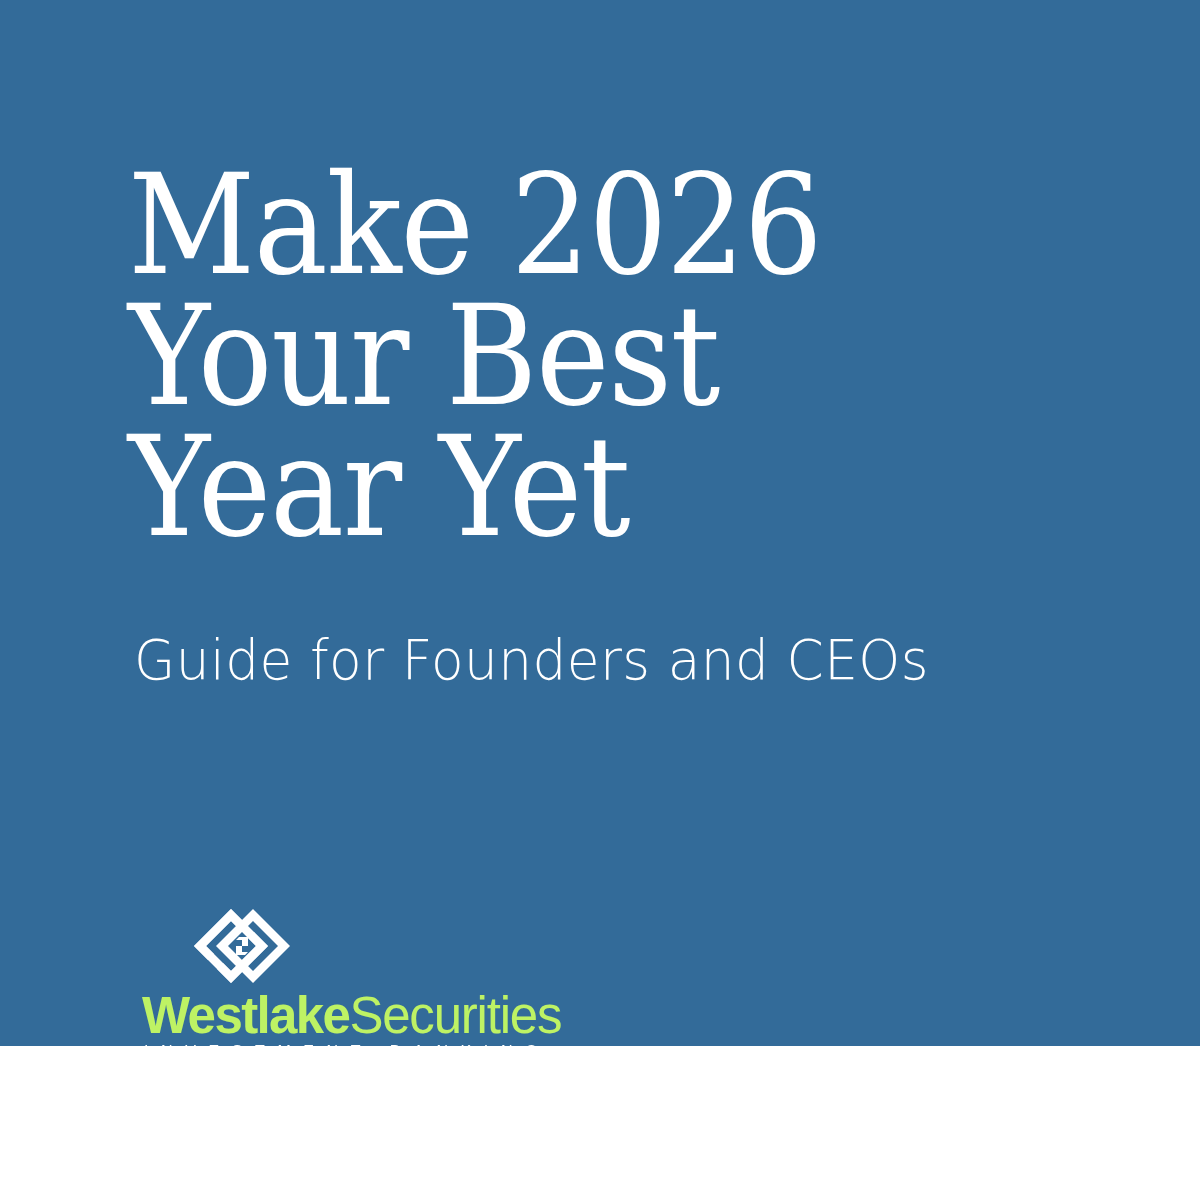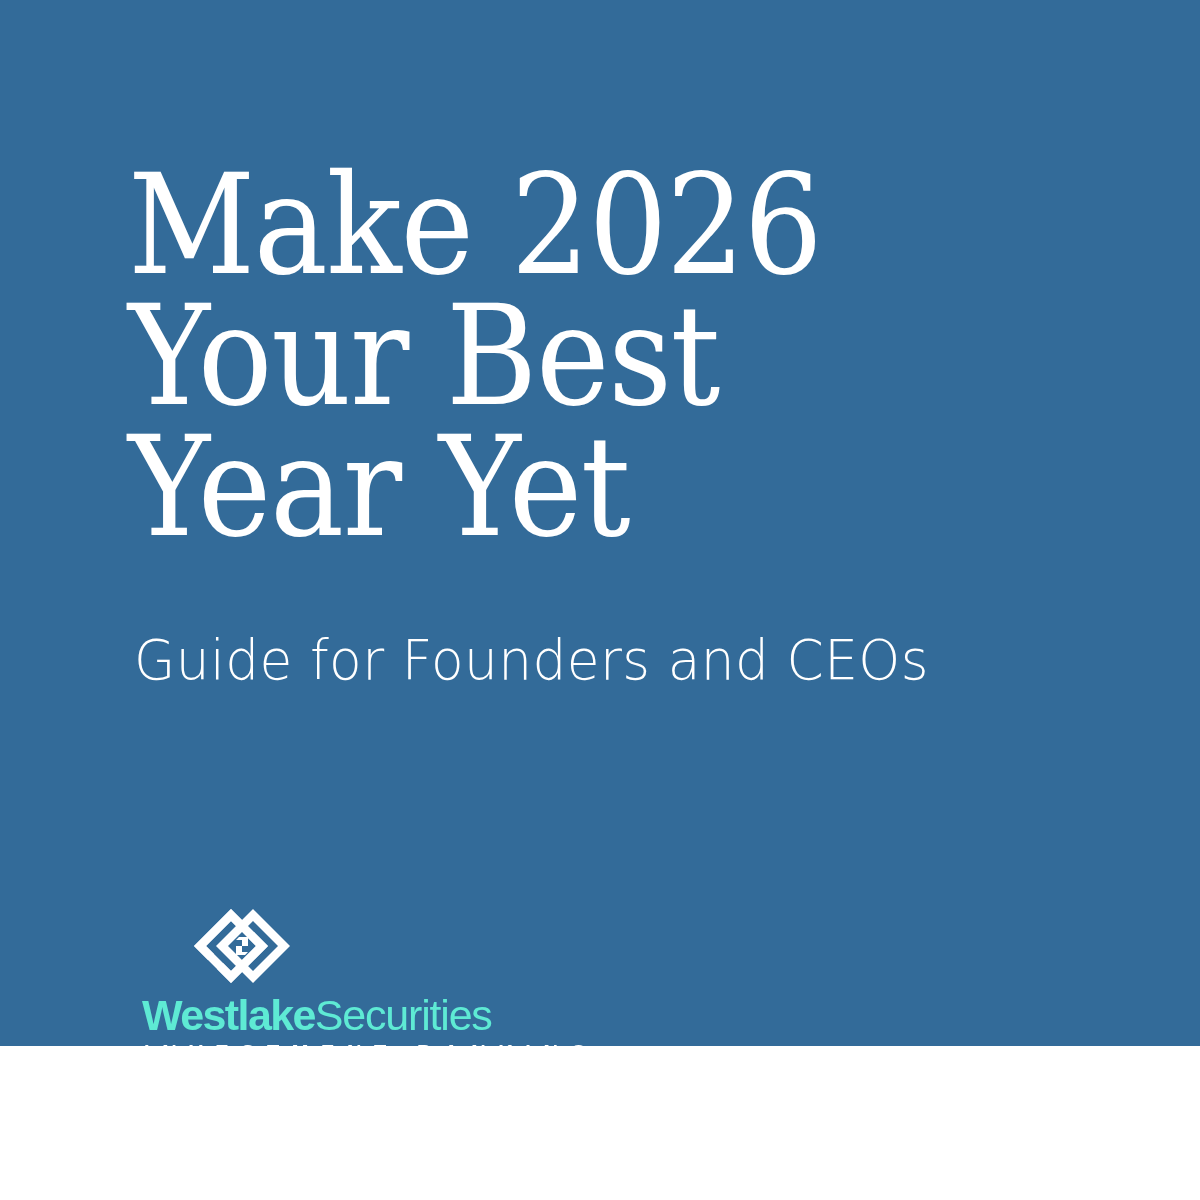--- a/index.html
+++ b/index.html
@@ -76,38 +76,38 @@
     height: 76px;
     display: block;
   }
   .logo-mark svg { display: block; width: 100%; height: 100%; }
 
   .logo-wordmark {
     position: absolute;
     left: 2px;
     top: 90px;
     white-space: nowrap;
-    color: #5eead4;
+    color: #bef264;
     font-family: "Liberation Sans", "DejaVu Sans", sans-serif;
-    font-size: 43px;
+    font-size: 51px;
     line-height: 51px;
     letter-spacing: -1.6px;
   }
   .logo-word-bold   { font-weight: 700; }
   .logo-word-light  { font-weight: 300; letter-spacing: -1.2px; }
 
   .logo-tagline {
     position: absolute;
     left: 4px;
     top: 141px;
     white-space: nowrap;
     color: #FFFFFF;
     font-family: "Liberation Sans", "DejaVu Sans", sans-serif;
-    font-weight: 700;
-    font-size: 20px;
+    font-weight: 400;
+    font-size: 16px;
     line-height: 22px;
     letter-spacing: 12.6px;
   }
 </style>
 </head>
 <body>
 
 <div class="slide" style="background: rgb(51, 107, 153);">
 
   <div class="headline">

